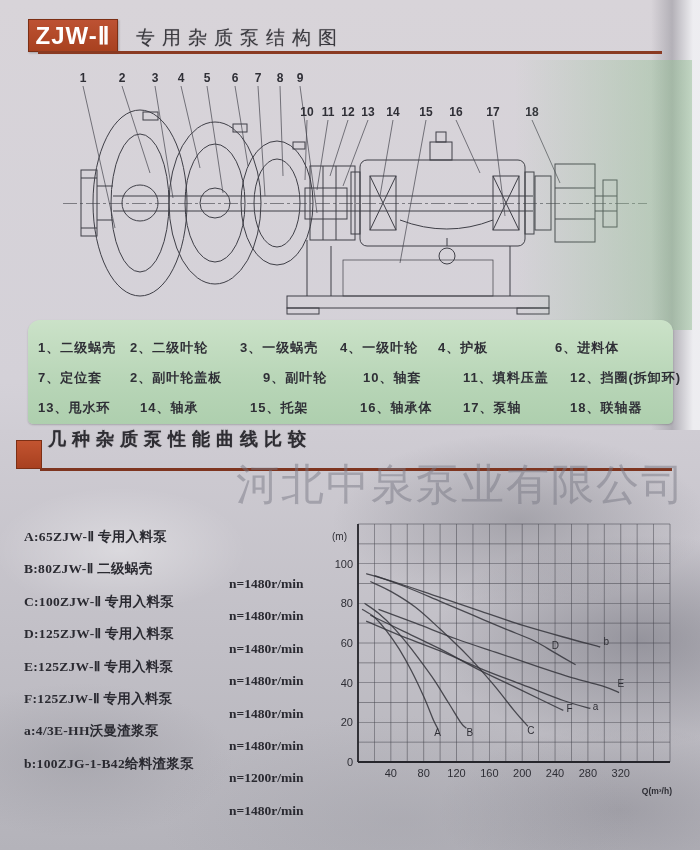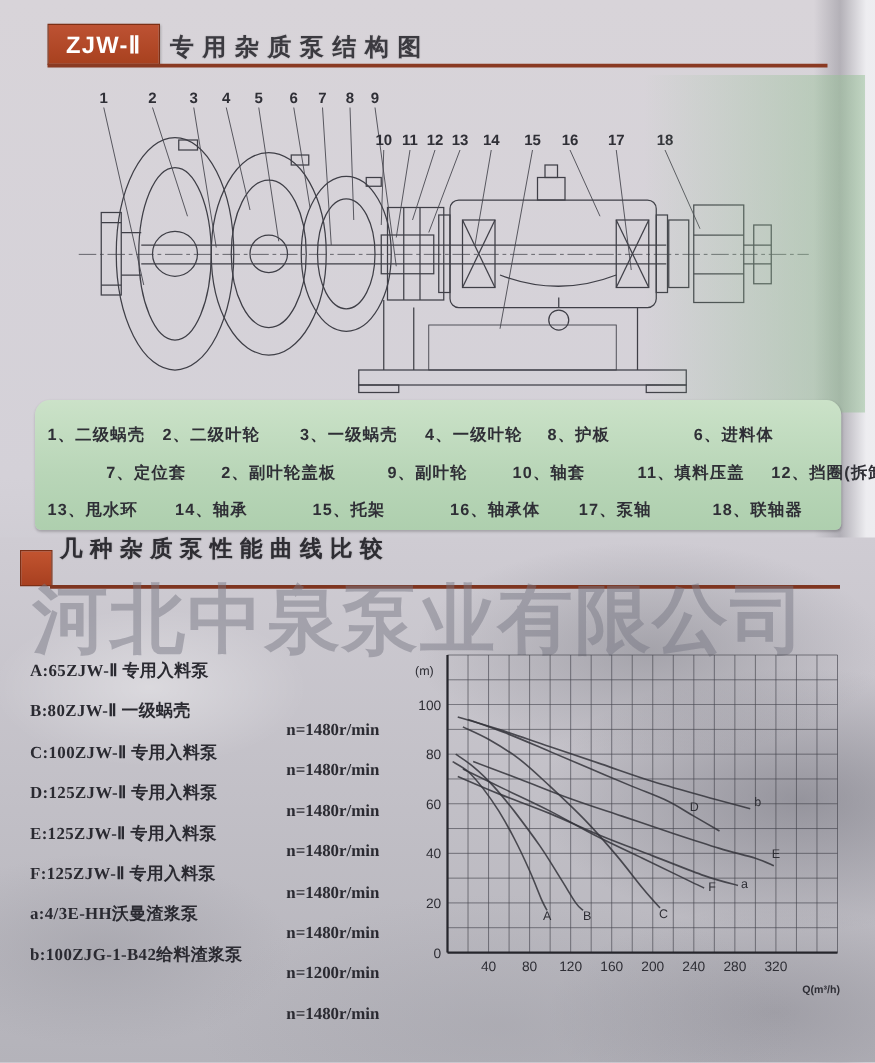--- a/index.html
+++ b/index.html
@@ -18,53 +18,53 @@
       radial-gradient(260px 120px at 520px 90px, rgba(120,120,128,.45), rgba(120,120,128,0) 72%),
       radial-gradient(300px 150px at 640px 210px, rgba(105,105,115,.5), rgba(105,105,115,0) 70%),
       radial-gradient(220px 110px at 80px 330px, rgba(140,140,148,.35), rgba(140,140,148,0) 70%),
       radial-gradient(320px 140px at 400px 390px, rgba(150,150,158,.3), rgba(150,150,158,0) 75%),
       radial-gradient(260px 120px at 620px 380px, rgba(125,124,133,.4), rgba(125,124,133,0) 70%),
       linear-gradient(180deg,#cfccd3,#b4b3ba);}
   .green-tint{position:absolute;left:60px;top:60px;width:632px;height:270px;
     background:linear-gradient(90deg, rgba(160,195,160,0) 72%, rgba(150,192,150,.5) 96%);
     pointer-events:none;}
   
-  .badge{position:absolute;left:38px;top:19px;width:88px;height:31px;
+  .badge{position:absolute;left:28px;top:19px;width:88px;height:31px;
     background:linear-gradient(180deg,#bd5233,#a8411f);
-    color:#fff;font-weight:bold;font-size:19px;letter-spacing:1px;
+    color:#fff;font-weight:bold;font-size:24px;letter-spacing:1px;
     display:flex;align-items:center;justify-content:center;
     border:1px solid #7c2f15;box-shadow:1px 1px 2px rgba(0,0,0,.25);}
-  .s1-title{position:absolute;left:136px;top:25px;font-size:19px;font-weight:bold;
+  .s1-title{position:absolute;left:136px;top:25px;font-size:19px;font-weight:normal;
     color:#3b3a40;letter-spacing:7px;text-shadow:0 0 1px rgba(60,60,60,.4);}
   .s1-rule{position:absolute;left:38px;top:51px;width:624px;height:3px;background:#8a3a22;}
   
   .diagram{position:absolute;left:55px;top:68px;width:600px;height:262px;}
   .diagram svg{width:100%;height:100%;}
   
   .legend{position:absolute;left:28px;top:320px;width:645px;height:104px;
     border-radius:12px 12px 5px 5px;
     background:linear-gradient(180deg,#cbe2c8 0%,#b9d6b8 55%,#aecfae 100%);
     box-shadow:0 1px 2px rgba(0,0,0,.2);
     padding:13px 0 0 10px;box-sizing:border-box;}
   .legend-row{display:grid;height:30px;align-items:center;
     color:#2f2f36;font-size:13px;font-weight:bold;letter-spacing:1px;white-space:nowrap;}
   .legend-row.r1{grid-template-columns:92px 110px 100px 98px 117px auto;}
-  .legend-row.r2{grid-template-columns:92px 133px 100px 100px 107px auto;margin-left:47px;}
+  .legend-row.r2{grid-template-columns:92px 133px 100px 100px 107px auto;}
   .legend-row.r3{grid-template-columns:102px 110px 110px 103px 107px auto;}
   
   .s2-square{position:absolute;left:16px;top:440px;width:24px;height:27px;
     background:linear-gradient(180deg,#c25430,#a84020);border:1px solid #7c2f15;}
   .s2-title{position:absolute;left:48px;top:427px;font-size:18px;font-weight:bold;
     color:#2e2d33;letter-spacing:6px;text-shadow:0 0 1px rgba(40,40,40,.5);}
   .s2-rule{position:absolute;left:40px;top:468px;width:632px;height:3px;background:#7e3520;}
   
   .watermark{position:absolute;left:26px;top:456px;width:660px;
-    font-size:60px;font-weight:700;color:rgba(120,120,132,.48);
+    font-size:43px;font-weight:400;color:rgba(120,120,132,.48);
     letter-spacing:2px;white-space:nowrap;pointer-events:none;
-    font-family:"Liberation Sans",sans-serif;}
+    font-family:"Liberation Sans",sans-serif;text-align:right;}
   
   .pump-list{position:absolute;left:24px;top:528px;width:312px;}
   .list-row{display:flex;height:32.4px;align-items:flex-start;
     font-family:Liberation Serif, serif;color:#2a2a31;}
   .list-row .model{width:205px;font-size:13.5px;font-weight:bold;letter-spacing:.3px;}
   .list-row .speed{font-size:13.5px;font-weight:bold;margin-top:48px;}
   
   .chart{position:absolute;left:328px;top:510px;width:366px;height:310px;}
   .chart svg{width:100%;height:100%;}
   text.tick{font-family:"Liberation Sans",sans-serif;fill:#2e2e35;}
@@ -184,21 +184,21 @@
     </svg>
   </div>
   <div class="green-tint"></div>
 
   <div class="legend">
     <div class="legend-row r1" id="legend-row-1">
         <span>1、二级蜗壳</span>
         <span>2、二级叶轮</span>
         <span>3、一级蜗壳</span>
         <span>4、一级叶轮</span>
-        <span>8、护板</span>
+        <span>4、护板</span>
         <span>6、进料体</span>
       </div>
     <div class="legend-row r2" id="legend-row-2">
         <span>7、定位套</span>
         <span>2、副叶轮盖板</span>
         <span>9、副叶轮</span>
         <span>10、轴套</span>
         <span>11、填料压盖</span>
         <span>12、挡圈(拆卸环)</span>
       </div>
@@ -217,21 +217,21 @@
   <div class="s2-rule"></div>
 
   <div class="watermark">河北中泉泵业有限公司</div>
 
   <div class="pump-list" id="pump-list">
       <div class="list-row">
         <span class="model">A:65ZJW-Ⅱ 专用入料泵</span>
         <span class="speed">n=1480r/min</span>
       </div>
       <div class="list-row">
-        <span class="model">B:80ZJW-Ⅱ 一级蜗壳</span>
+        <span class="model">B:80ZJW-Ⅱ 二级蜗壳</span>
         <span class="speed">n=1480r/min</span>
       </div>
       <div class="list-row">
         <span class="model">C:100ZJW-Ⅱ 专用入料泵</span>
         <span class="speed">n=1480r/min</span>
       </div>
       <div class="list-row">
         <span class="model">D:125ZJW-Ⅱ 专用入料泵</span>
         <span class="speed">n=1480r/min</span>
       </div>

